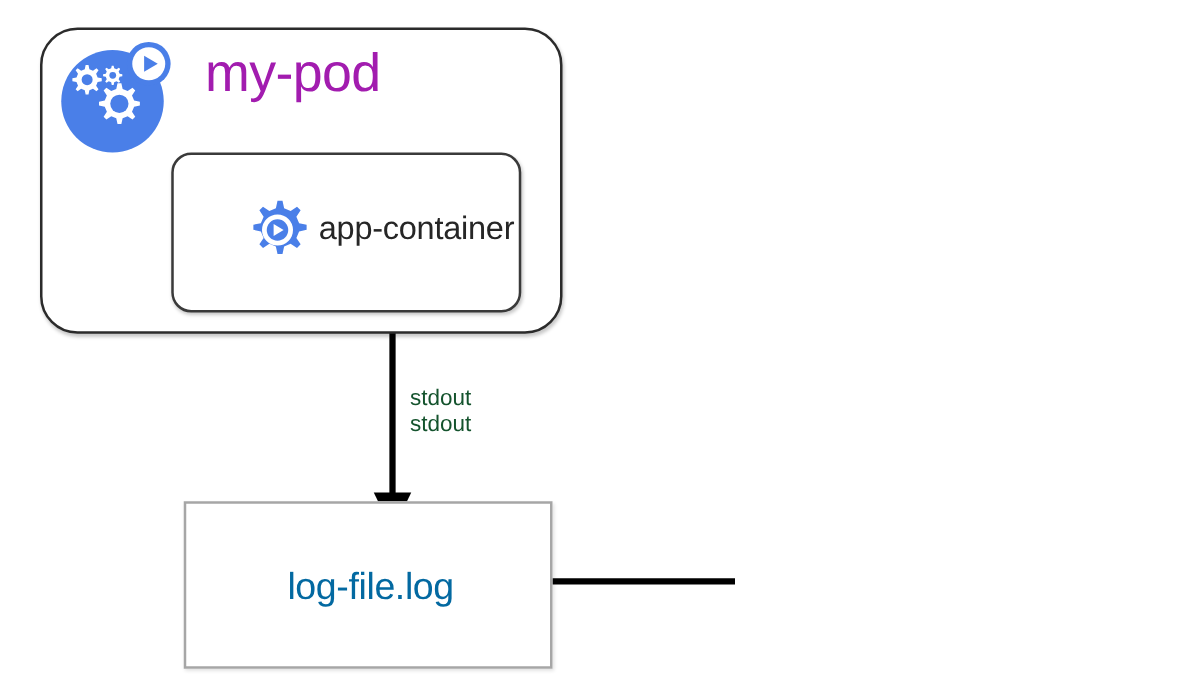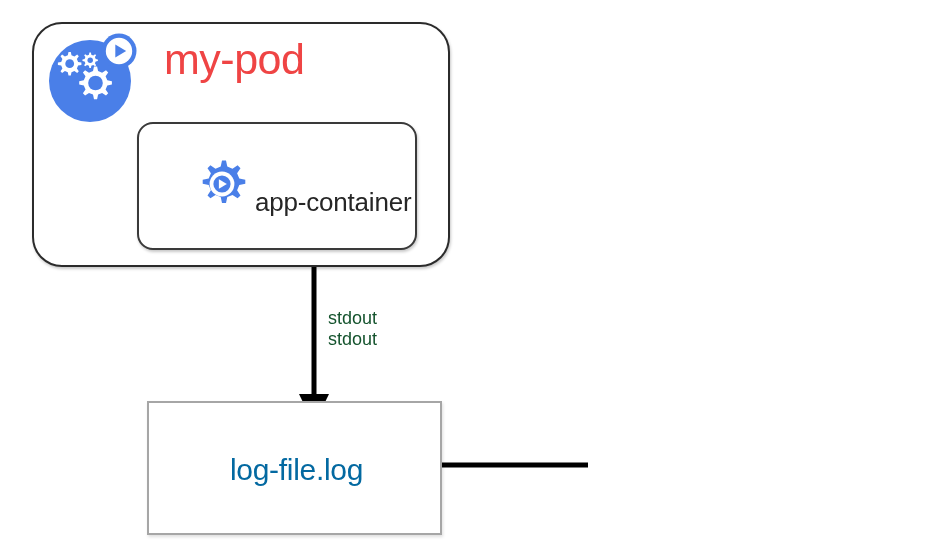--- a/index.html
+++ b/index.html
@@ -71,21 +71,21 @@
   }
 
   
   .label-pod {
     position: absolute;
     left: 162px;
     top: 36px;
     font-size: 43px;
     line-height: 1;
     letter-spacing: -0.5px;
-    color: #ef4444;
+    color: #a21caf;
     white-space: nowrap;
   }
 
   .label-container {
     position: absolute;
     left: 219px;
     top: 165px;
     font-size: 26px;
     line-height: 1;
     letter-spacing: -0.2px;
@@ -200,21 +200,21 @@
       <span class="icon icon-app">
         <svg width="58" height="58" viewBox="0 0 58 58" xmlns="http://www.w3.org/2000/svg">
           <g fill="#4a7fe8">
             <path d="M29 1.5 l4.0 0 1.3 6.0 5.2 2.2 5.1-3.4 2.9 2.9 -3.4 5.1 2.2 5.2 6.0 1.3 0 4.0 -6.0 1.3 -2.2 5.2 3.4 5.1 -2.9 2.9 -5.1-3.4 -5.2 2.2 -1.3 6.0 -4.0 0 -1.3-6.0 -5.2-2.2 -5.1 3.4 -2.9-2.9 3.4-5.1 -2.2-5.2 -6.0-1.3 0-4.0 6.0-1.3 2.2-5.2 -3.4-5.1 2.9-2.9 5.1 3.4 5.2-2.2 z" transform="translate(0,4)"></path>
           </g>
           <circle cx="29" cy="29" r="12.4" fill="#ffffff"></circle>
           <circle cx="29" cy="29" r="8.6" fill="#4a7fe8"></circle>
           <polygon points="25.9,24.2 33.9,29 25.9,33.8" fill="#ffffff"></polygon>
         </svg>
       </span>
-      <div class="label-container" style="left:116px; top:45px;margin-top:20px;">app-container</div>
+      <div class="label-container" style="left:116px; top:45px;">app-container</div>
     </div>
   </div>
 
   <div class="edge-label">
     <div>stdout</div>
     <div>stdout</div>
   </div>
 
   <div class="node logfile-box">
     <div class="label-logfile">log-file.log</div>

